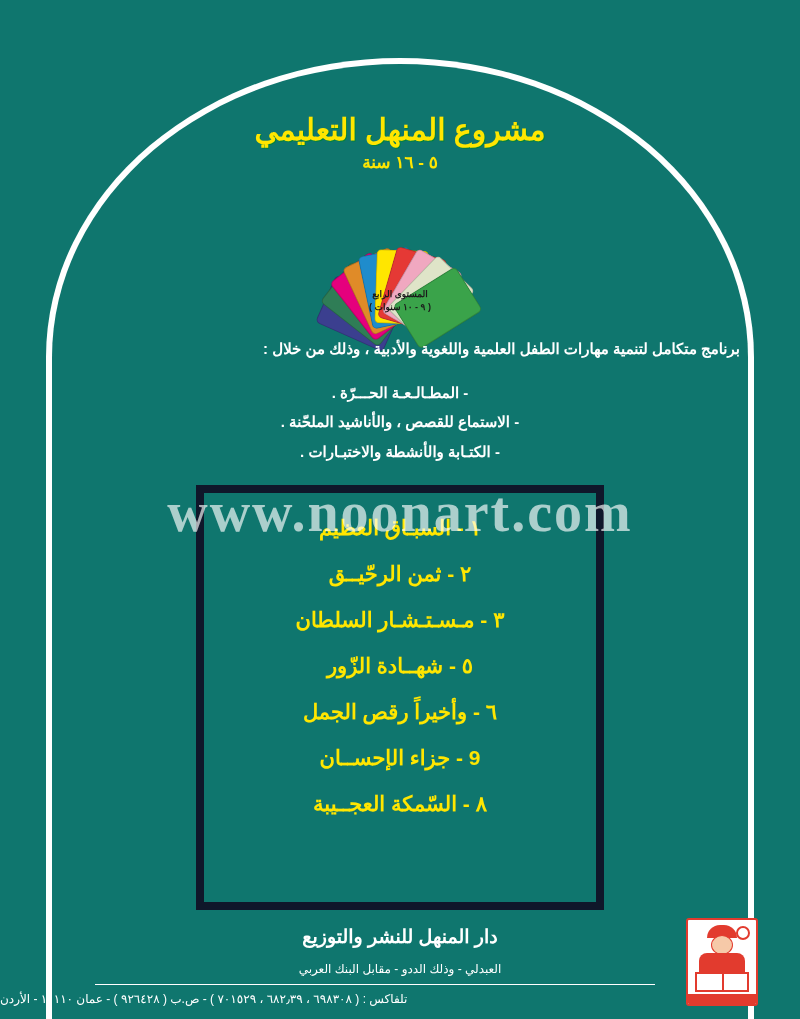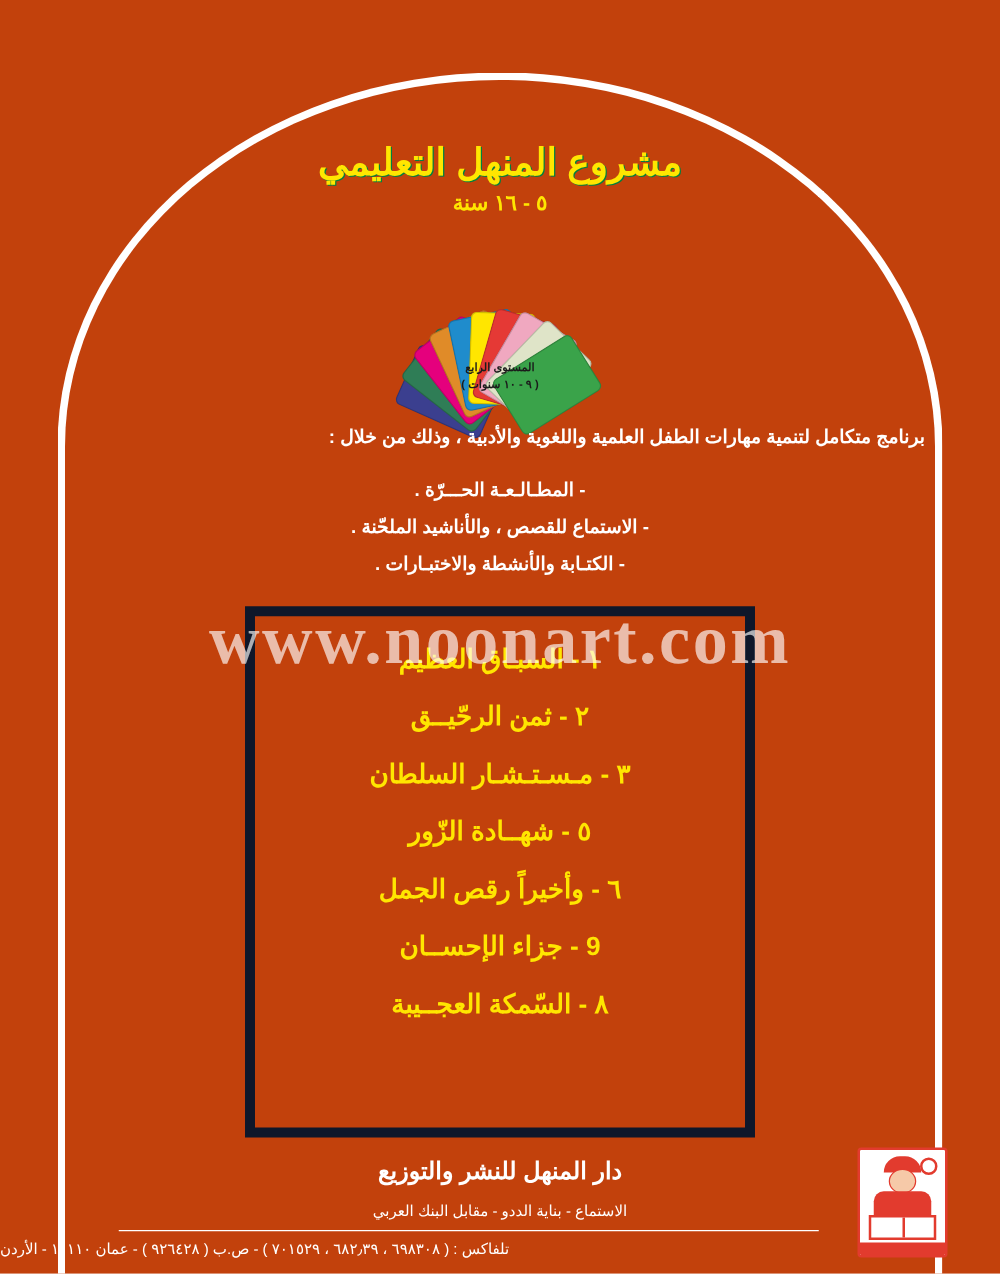--- a/index.html
+++ b/index.html
@@ -7,21 +7,21 @@
     padding: 0;
     background: #ffffff;
   }
   body {
     font-family: "Liberation Sans", sans-serif;
   }
   .page {
     position: relative;
     width: 800px;
     height: 1019px;
-    background: #c2410c;
+    background: #0f766e;
     overflow: hidden;
   }
   
   .arch {
     position: absolute;
     left: 46px;
     top: 58px;
     width: 708px;
     height: 1000px;
     border: 6px solid #ffffff;
@@ -322,21 +322,21 @@
         <li>٥ - شهــادة الزّور</li>
         <li>٦ - وأخيراً رقص الجمل</li>
         <li>9 - جزاء الإحســان</li>
         <li>٨ - السّمكة العجــيبة</li>
       </ol>
     </div>
 
     <div class="watermark">www.noonart.com</div>
 
     <div class="publisher">دار المنهل للنشر والتوزيع</div>
-    <div class="address">الاستماع - بناية الددو - مقابل البنك العربي</div>
+    <div class="address">العبدلي - وذلك الددو - مقابل البنك العربي</div>
     <div class="rule"></div>
     <div class="contact">تلفاكس : ( ٦٩٨٣٠٨ ، ٦٨٢٫٣٩ ، ٧٠١٥٢٩ ) - ص.ب ( ٩٢٦٤٢٨ ) - عمان ١١١١٠ - الأردن</div>
 
     <div class="logo">
       <span class="dot"></span>
       <span class="cap"></span>
       <span class="face"></span>
       <span class="body"></span>
       <span class="book-open"></span>
       <span class="base"></span>

